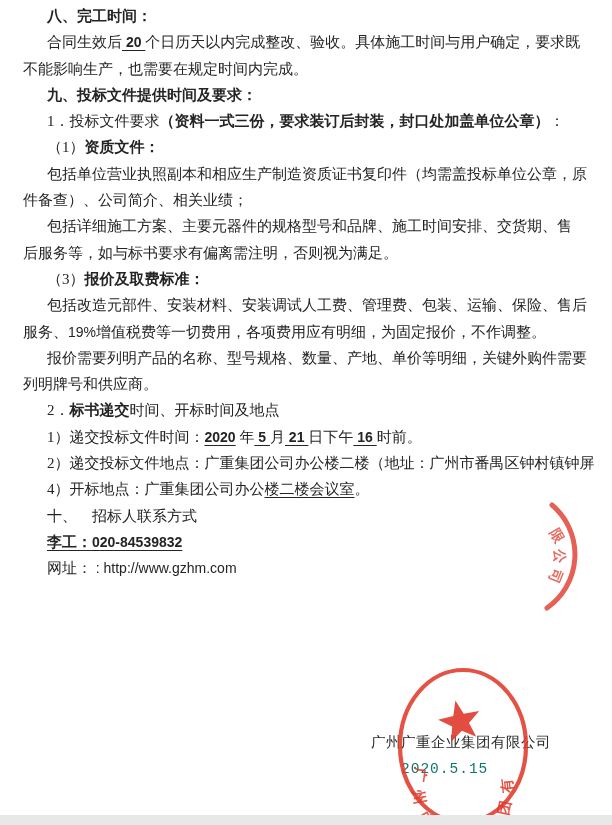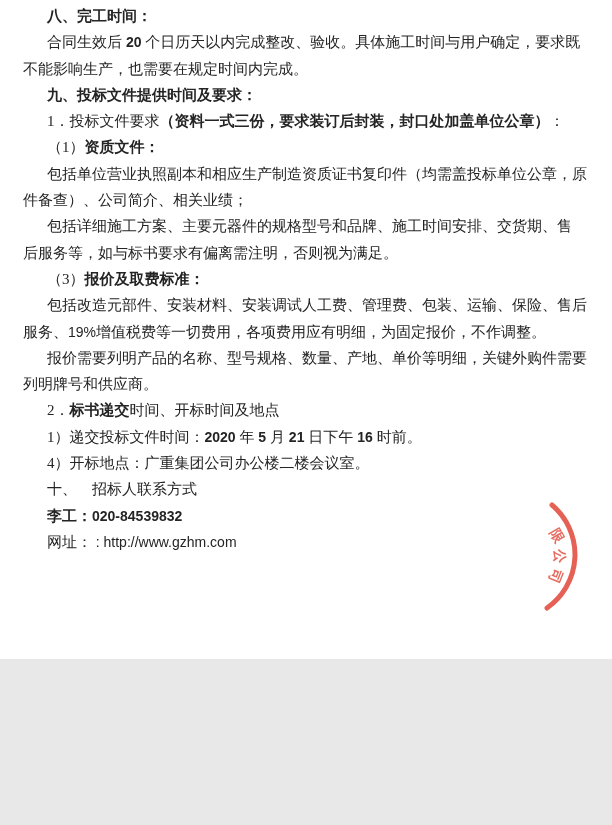--- a/index.html
+++ b/index.html
@@ -1,28 +1,28 @@
 <!DOCTYPE html>
 <html><head>
 <meta charset="utf-8">
 <style>
   html,body{margin:0;padding:0;background:#e8e8e8;}
   .page{
-    position:relative;width:612px;height:659px;background:#ffffff;overflow:hidden;
+    position:relative;width:612px;height:815px;background:#ffffff;overflow:hidden;
     font-family:"Liberation Serif","DejaVu Serif",serif;color:#242424;
   }
   .doc-body{
     position:absolute;left:23px;top:3px;width:572px;
     font-size:15px;line-height:26.3px;
   }
   .line{white-space:pre-wrap;}
   .ind{text-indent:24px;}
   .seg{}
   .b{font-weight:bold;}
-  .u{text-underline-offset:3px;}
+  .u{text-decoration:underline;text-underline-offset:3px;}
   .s{font-family:"Liberation Sans","DejaVu Sans",sans-serif;font-size:14px;}
   .sig-company{
     position:absolute;left:371px;top:733px;font-size:14.5px;letter-spacing:.5px;
     color:#2a2a2a;white-space:nowrap;
   }
   .sig-date{
     position:absolute;left:401px;top:761px;font-size:14.5px;
     font-family:Liberation Mono, monospace;color:#0f766e;letter-spacing:1px;
   }
   .seal-overlay{position:absolute;left:0;top:0;pointer-events:none;}
@@ -50,20 +50,21 @@
       <div class="line"><span class="seg">件备查）、公司简介、相关业绩；</span></div>
       <div class="line ind"><span class="seg">包括详细施工方案、主要元器件的规格型号和品牌、施工时间安排、交货期、售</span></div>
       <div class="line"><span class="seg">后服务等，如与标书要求有偏离需注明，否则视为满足。</span></div>
       <div class="line ind"><span class="seg">（3）</span><span class="seg b">报价及取费标准：</span></div>
       <div class="line ind"><span class="seg">包括改造元部件、安装材料、安装调试人工费、管理费、包装、运输、保险、售后</span></div>
       <div class="line"><span class="seg">服务、</span><span class="seg s">19%</span><span class="seg">增值税费等一切费用，各项费用应有明细，为固定报价，不作调整。</span></div>
       <div class="line ind"><span class="seg">报价需要列明产品的名称、型号规格、数量、产地、单价等明细，关键外购件需要</span></div>
       <div class="line"><span class="seg">列明牌号和供应商。</span></div>
       <div class="line ind"><span class="seg">2．</span><span class="seg b">标书递交</span><span class="seg">时间、开标时间及地点</span></div>
       <div class="line ind"><span class="seg">1）递交投标文件时间：</span><span class="seg b u s">2020</span><span class="seg"> 年</span><span class="seg b u s"> 5 </span><span class="seg">月</span><span class="seg b u s"> 21 </span><span class="seg">日下午</span><span class="seg b u s"> 16 </span><span class="seg">时前。</span></div>
+      <div class="line ind"><span class="seg">2）递交投标文件地点：广重集团公司办公楼二楼（地址：广州市番禺区钟村镇钟屏</span></div>
       <div class="line ind"><span class="seg">4）开标地点：广重集团公司办公</span><span class="seg u">楼二楼会议室</span><span class="seg">。</span></div>
       <div class="line ind"><span class="seg">十、　招标人联系方式</span></div>
       <div class="line ind"><span class="seg b u">李工：</span><span class="seg b u s">020-84539832</span></div>
       <div class="line ind"><span class="seg">网址： </span><span class="seg s">: </span><span class="seg s">http://www.gzhm.com</span></div>
     </div>
 
   <div class="sig-company">广州广重企业集团有限公司</div>
   <div class="sig-date">2020.5.15</div>
 
   <svg class="seal-overlay" width="612" height="825" viewBox="0 0 612 825">

